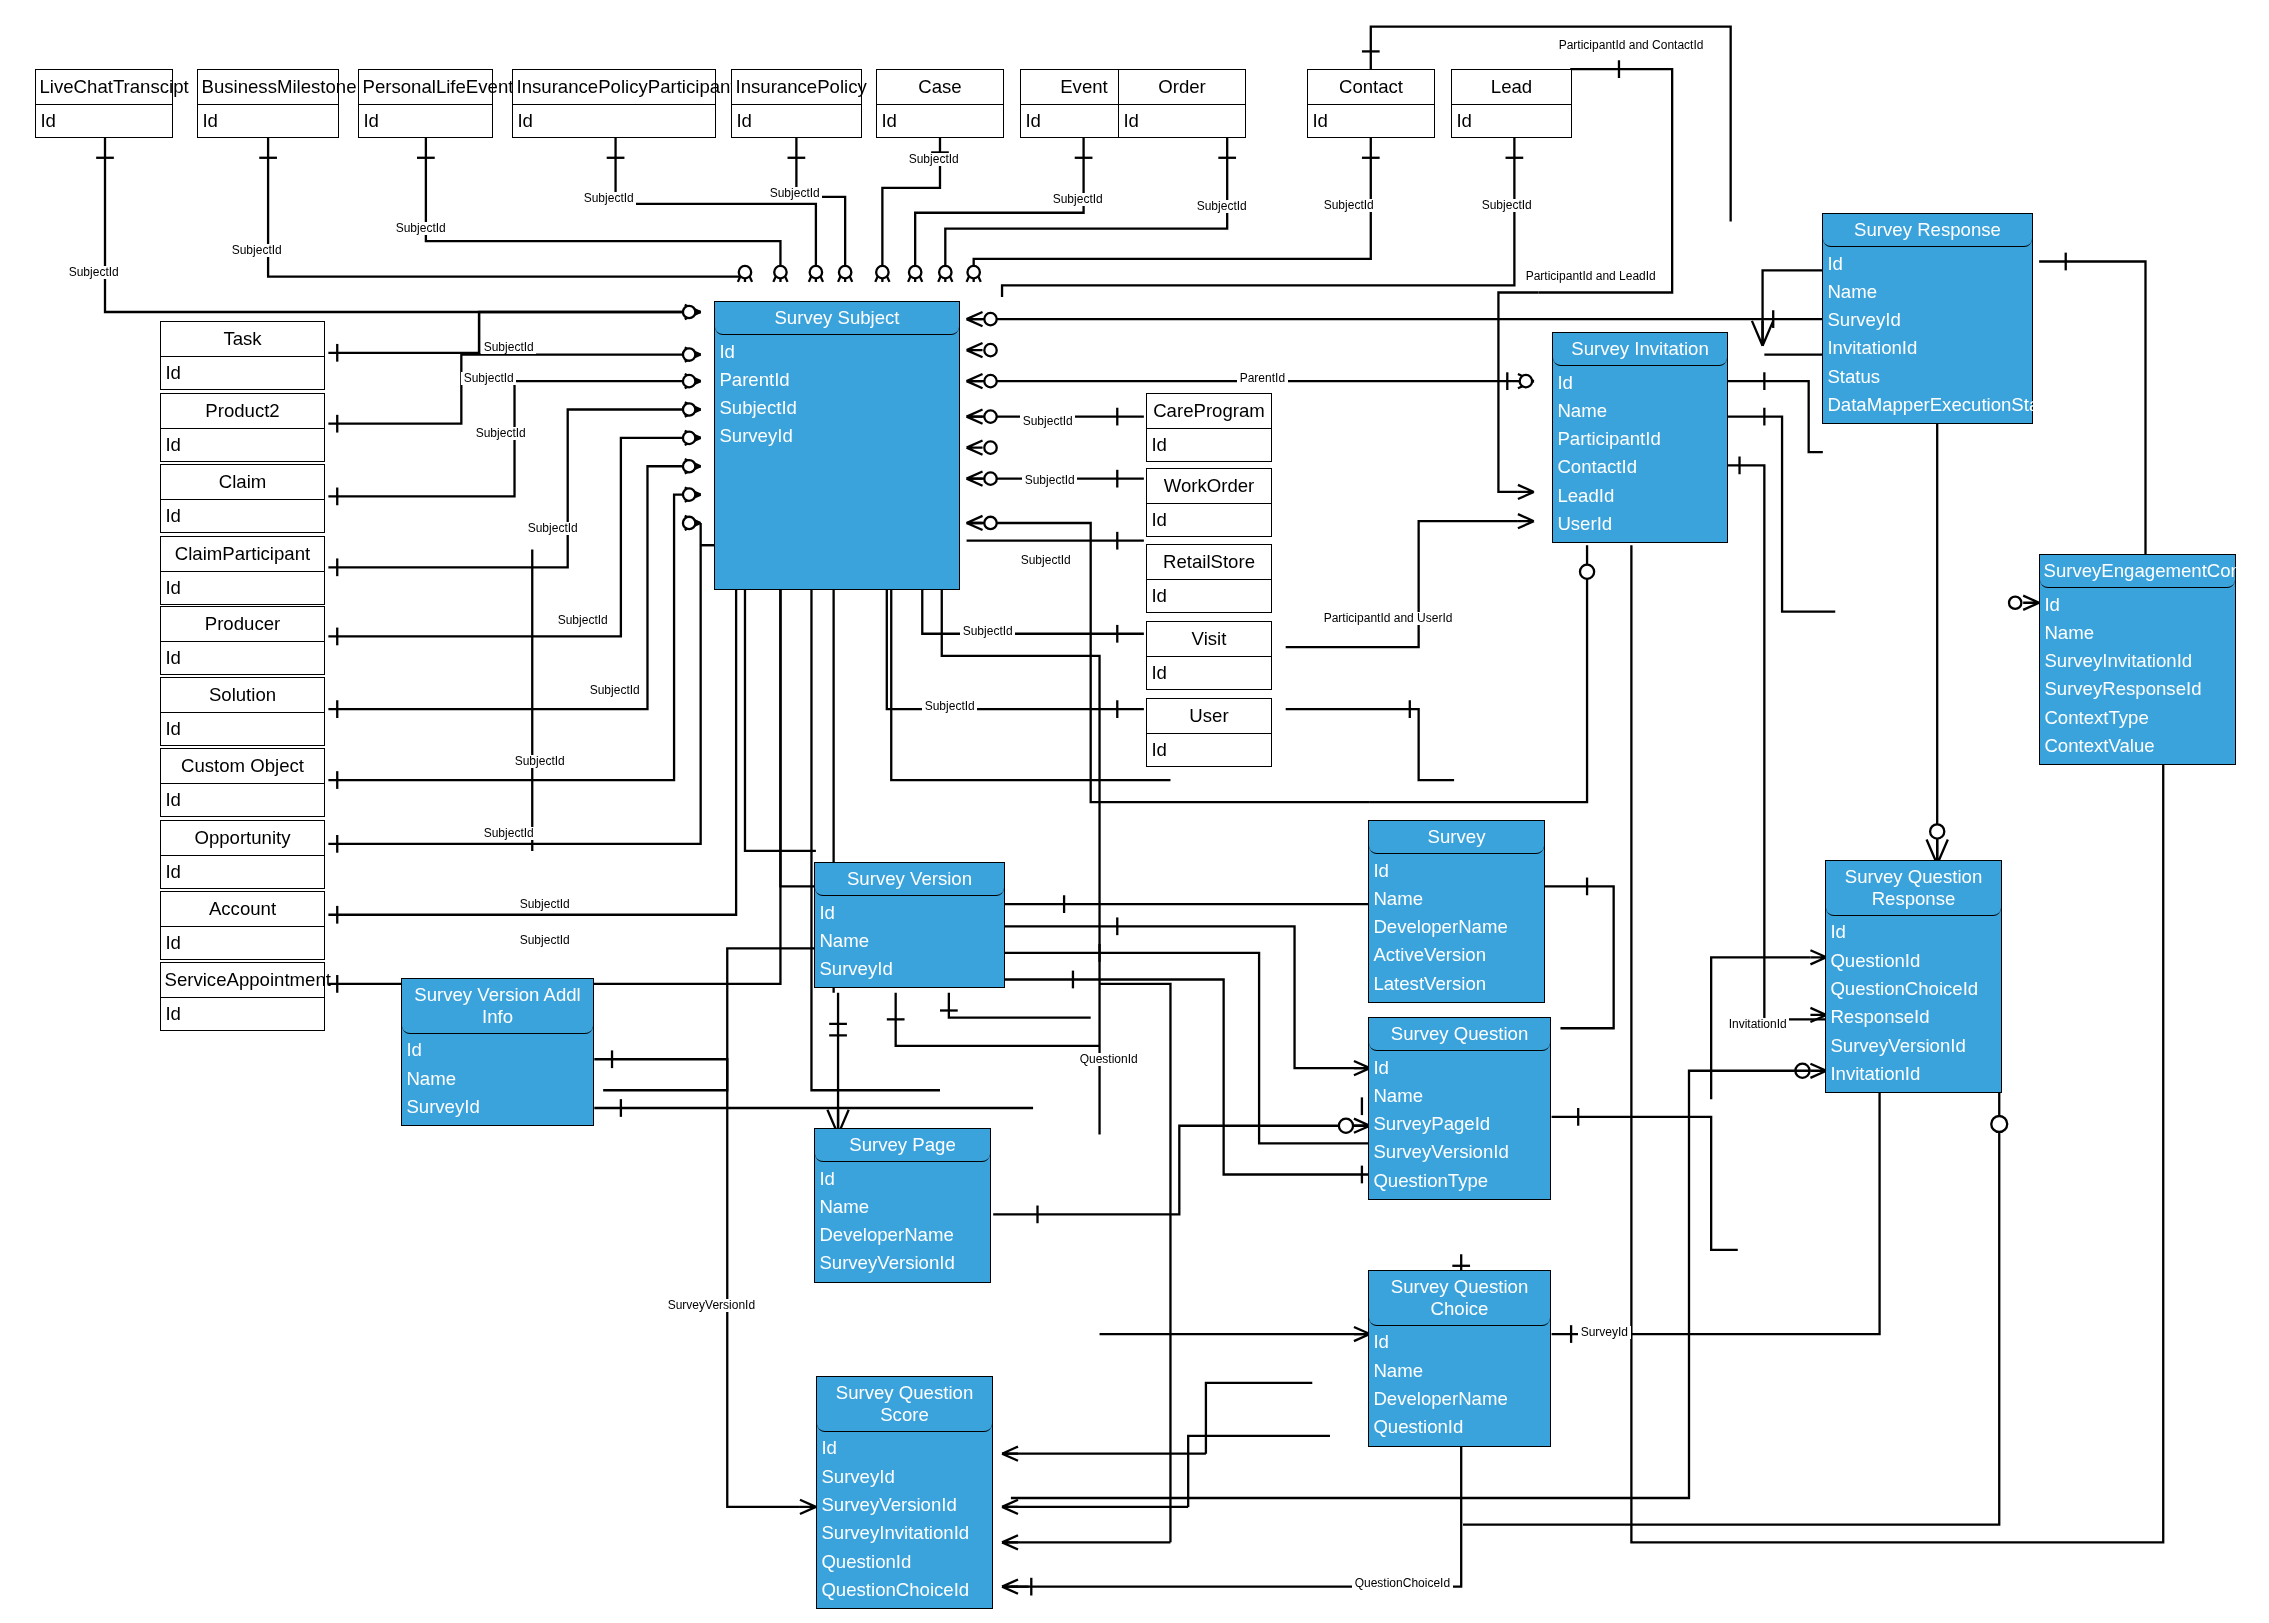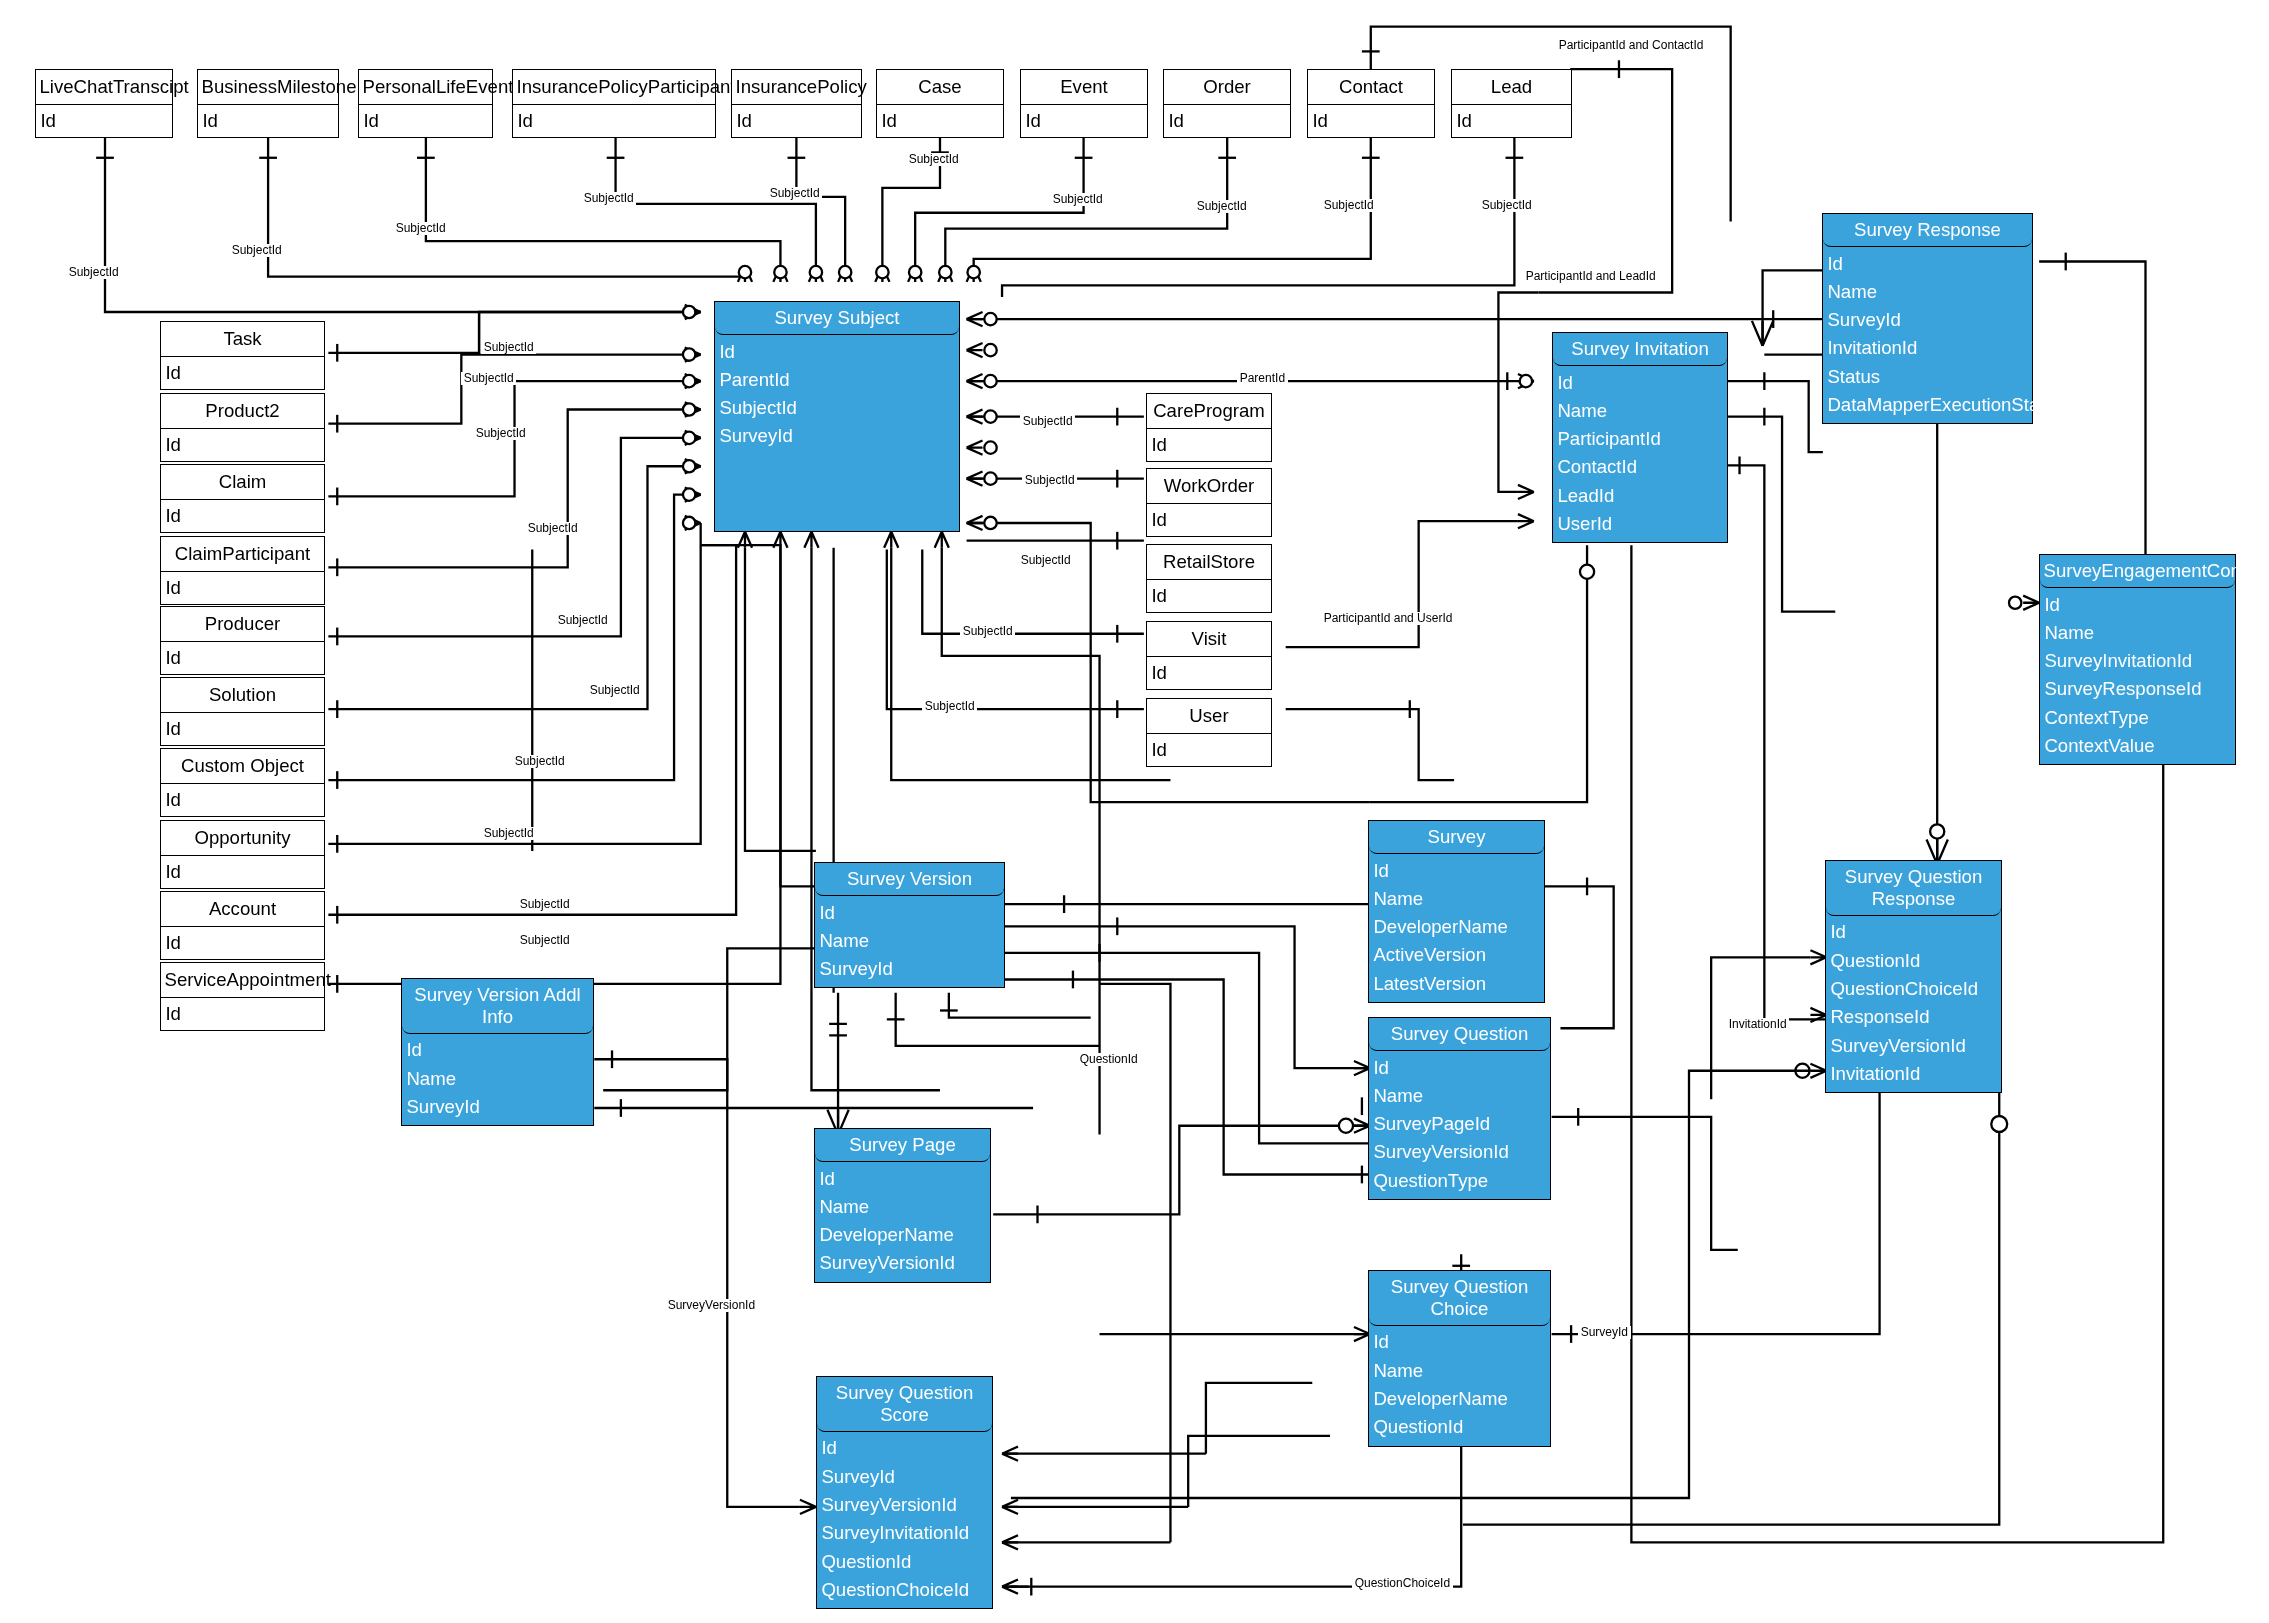--- a/index.html
+++ b/index.html
@@ -439,21 +439,21 @@
     </div>
   </div>
 
   <div class="entity plain" style="left:1020px; top:69px; width:128px;">
     <div class="ent-title">Event</div>
     <div class="ent-body">
       <div class="attr">Id</div>
     </div>
   </div>
 
-  <div class="entity plain" style="left:1163px; top:69px; width:128px;">
+  <div class="entity plain" style="left:1118px; top:69px; width:128px;">
     <div class="ent-title">Order</div>
     <div class="ent-body">
       <div class="attr">Id</div>
     </div>
   </div>
 
   <div class="entity plain" style="left:1307px; top:69px; width:128px;">
     <div class="ent-title">Contact</div>
     <div class="ent-body">
       <div class="attr">Id</div>
@@ -552,21 +552,21 @@
       <div class="attr">Id</div>
     </div>
   </div>
   <div class="entity plain" style="left:1146px; top:698px; width:126px;">
     <div class="ent-title">User</div>
     <div class="ent-body">
       <div class="attr">Id</div>
     </div>
   </div>
 
-  <div class="entity blue" style="left:714px; top:301px; width:246px; height:231px;">
+  <div class="entity blue" style="left:714px; top:301px; width:246px; height:289px;">
     <div class="ent-title">Survey Subject</div>
     <div class="ent-body">
       <div class="attr">Id</div>
       <div class="attr">ParentId</div>
       <div class="attr">SubjectId</div>
       <div class="attr">SurveyId</div>
     </div>
   </div>
 
   <div class="entity blue" style="left:1552px; top:332px; width:176px;">

